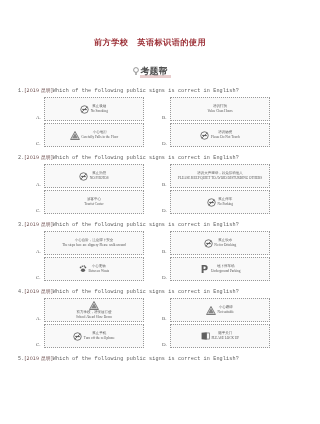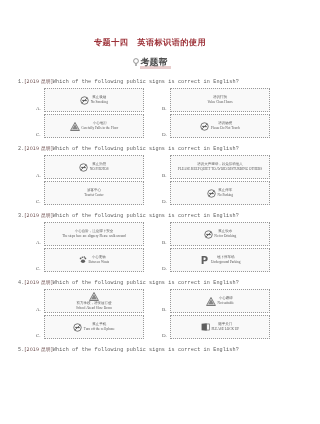--- a/index.html
+++ b/index.html
@@ -30,21 +30,21 @@
     font-family:"DejaVu Sans", sans-serif;
     line-height:10px;
   }
   .doc-title .gap{display:inline-block;width:9px;}
 
   .brand{
     display:flex;
     align-items:center;
     justify-content:center;
     gap:2px;
-    margin-top:9px;
+    margin-top:18px;
     height:12px;
   }
   .bulb{
     width:6px;height:9px;
     position:relative;
     flex:0 0 auto;
   }
   .bulb svg{display:block}
   .brand-text{
     font-size:9px;
@@ -139,21 +139,21 @@
   
   .ico{flex:0 0 auto;display:block;}
   .ico svg{display:block;}
 </style>
 </head>
 <body>
 
 <div class="page">
 
   <div class="doc-title">
-    <span>专题十四</span><span class="gap"></span><span>英语标识语的使用</span>
+    <span>前方学校</span><span class="gap"></span><span>英语标识语的使用</span>
   </div>
 
   <div class="brand">
     <span class="bulb">
       <svg width="6" height="9" viewBox="0 0 6 9">
         <circle cx="3" cy="3" r="2.4" fill="none" stroke="#6a6a6a" stroke-width="0.7"></circle>
         <line x1="2" y1="6.2" x2="4" y2="6.2" stroke="#6a6a6a" stroke-width="0.7"></line>
         <line x1="2.2" y1="7.4" x2="3.8" y2="7.4" stroke="#6a6a6a" stroke-width="0.7"></line>
       </svg>
     </span>

